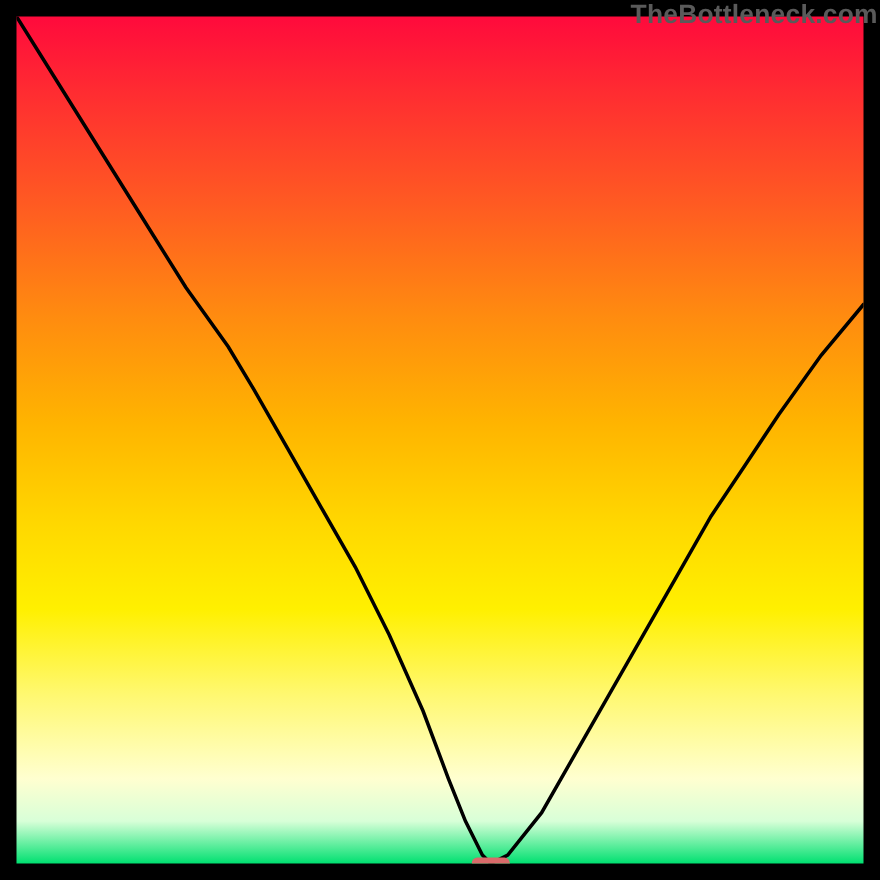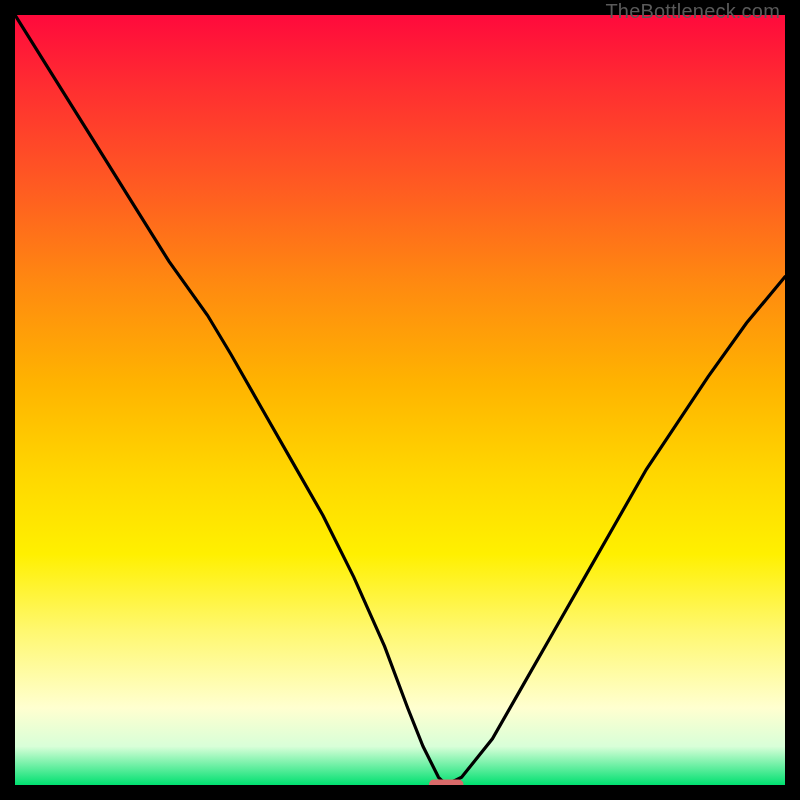--- a/index.html
+++ b/index.html
@@ -27,24 +27,24 @@
       #fff000 70%,
       #fff870 80%,
       #ffffd0 90%,
       #d8ffd8 95%,
       #00e070 100%
     );
   }
   .watermark {
     position: absolute;
     top: 0px;
-    right: 20px;
+    right: 2px;
     color: #5a5a5a;
-    font-size: 20px;
-    font-weight: 400;
+    font-size: 24px;
+    font-weight: 700;
     letter-spacing: 0.2px;
   }
   svg {
     position: absolute;
     left: 0;
     top: 0;
   }
 </style>
 </head>
 <body>

